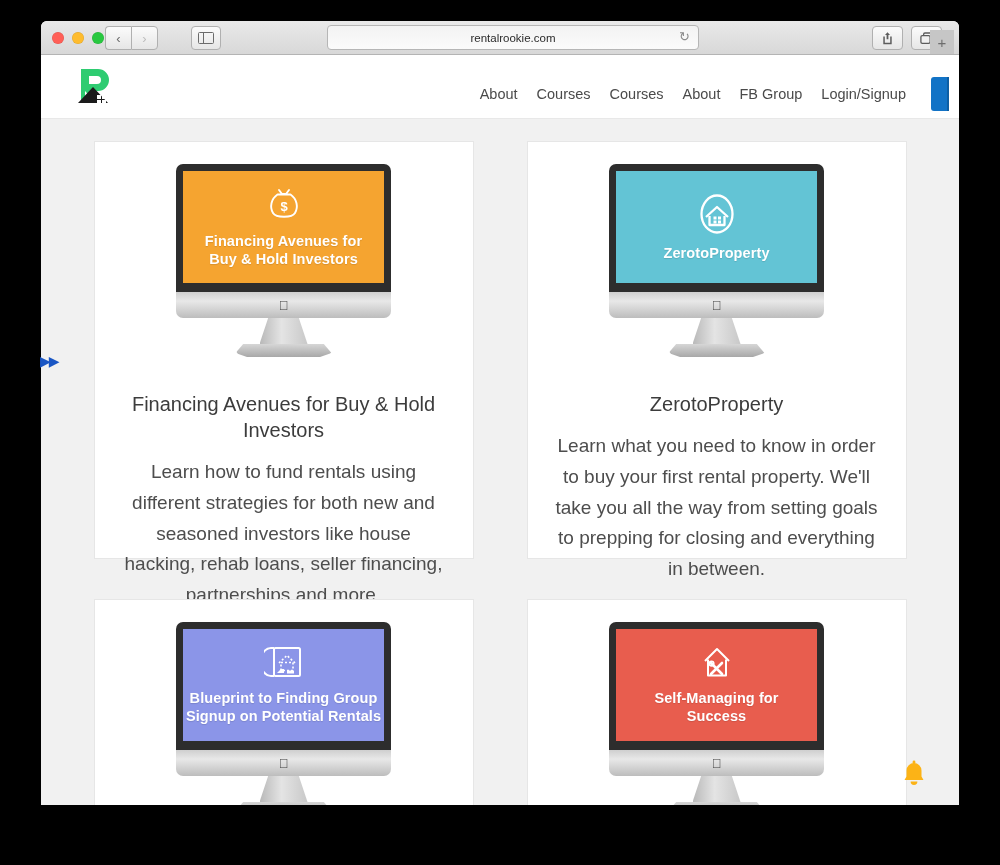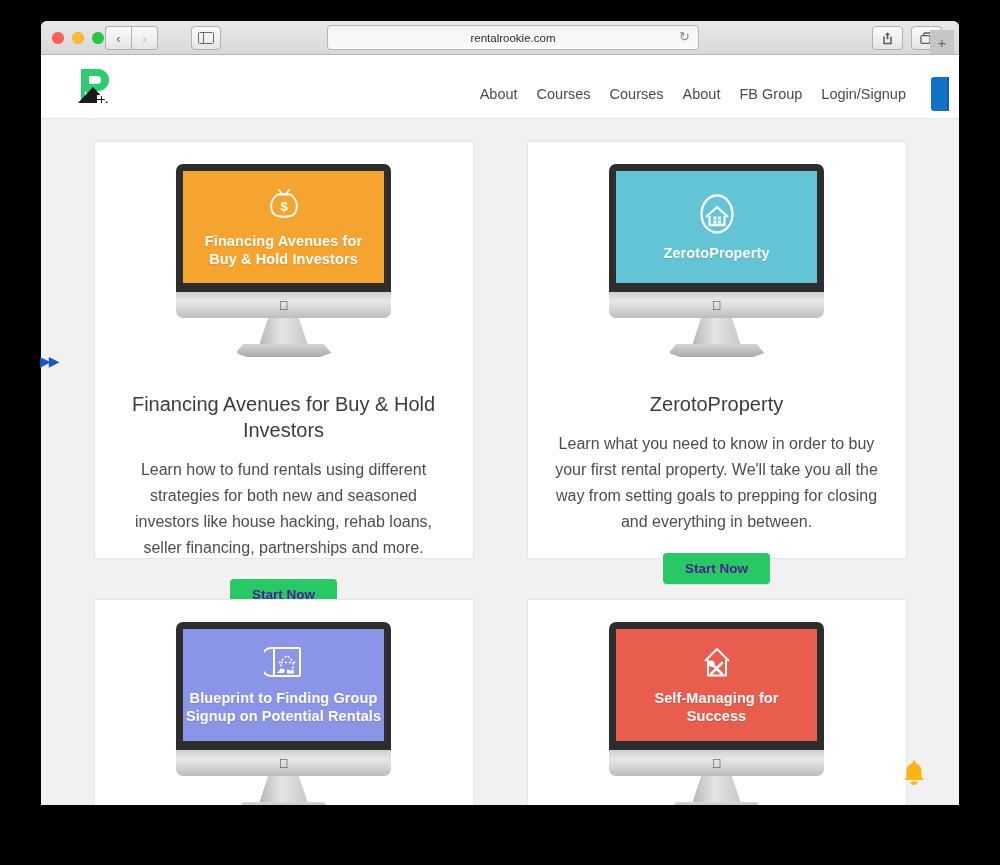--- a/index.html
+++ b/index.html
@@ -131,21 +131,21 @@
     background:linear-gradient(to bottom,#d6d6d6,#a8a8a8);
     border-radius:3px 3px 8px 8px;
     clip-path:polygon(8% 0,92% 0,100% 70%,88% 100%,12% 100%,0 70%);
   }
 
   .card-title{
     font-size:20px;color:#3c3c3c;text-align:center;line-height:1.3;
     margin:34px 0 0;font-weight:400;
   }
   .card-desc{
-    font-size:16px;color:#4d4d4d;text-align:center;line-height:1.62;
+    font-size:19px;color:#4d4d4d;text-align:center;line-height:1.62;
     margin:14px 0 0;
   }
   .startbtn{
     margin-top:18px;background:#28c965;color:#4c1d95;border:none;
     font-size:13.5px;font-weight:bold;padding:8px 22px;border-radius:4px;
     font-family:"Liberation Sans", sans-serif;cursor:pointer;
     box-shadow:0 1px 0 rgba(0,0,0,.07);
   }
 
   .leftarrow{

